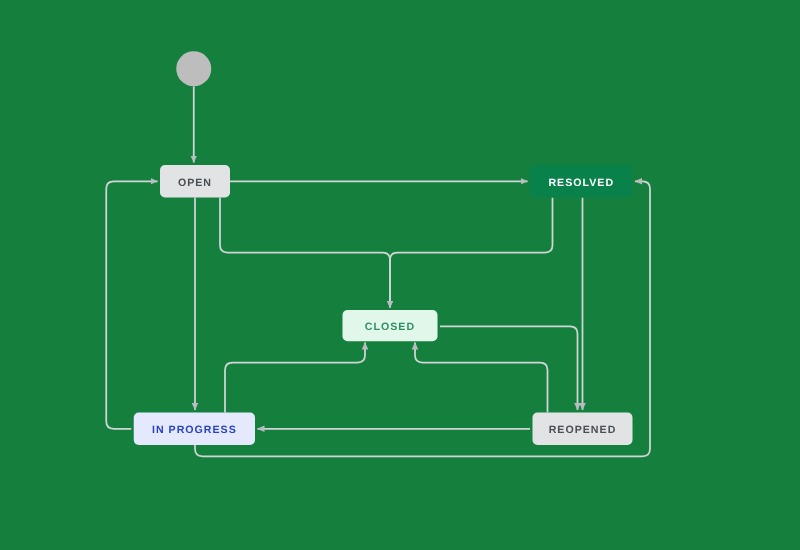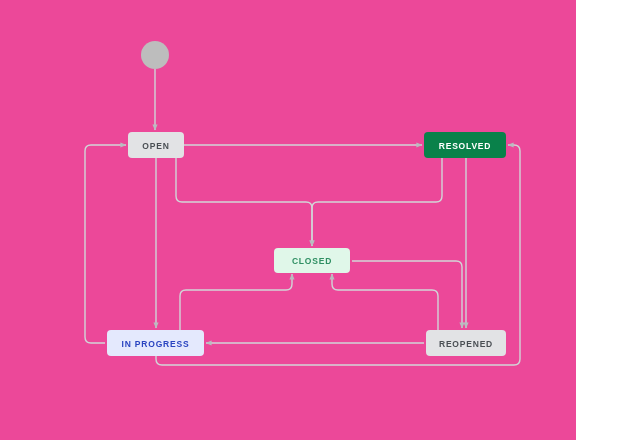--- a/index.html
+++ b/index.html
@@ -12,23 +12,23 @@
     width: 640px;
     height: 440px;
     font-family: "Liberation Sans", "DejaVu Sans", sans-serif;
     overflow: hidden;
     position: relative;
   }
   #canvas {
     position: absolute;
     left: 0;
     top: 0;
-    width: 576px;
+    width: 640px;
     height: 440px;
-    background: #ec4899;
+    background: #15803d;
   }
   svg#diagram {
     position: absolute;
     left: 0;
     top: 0;
     width: 640px;
     height: 440px;
     display: block;
   }
   .node-label {

